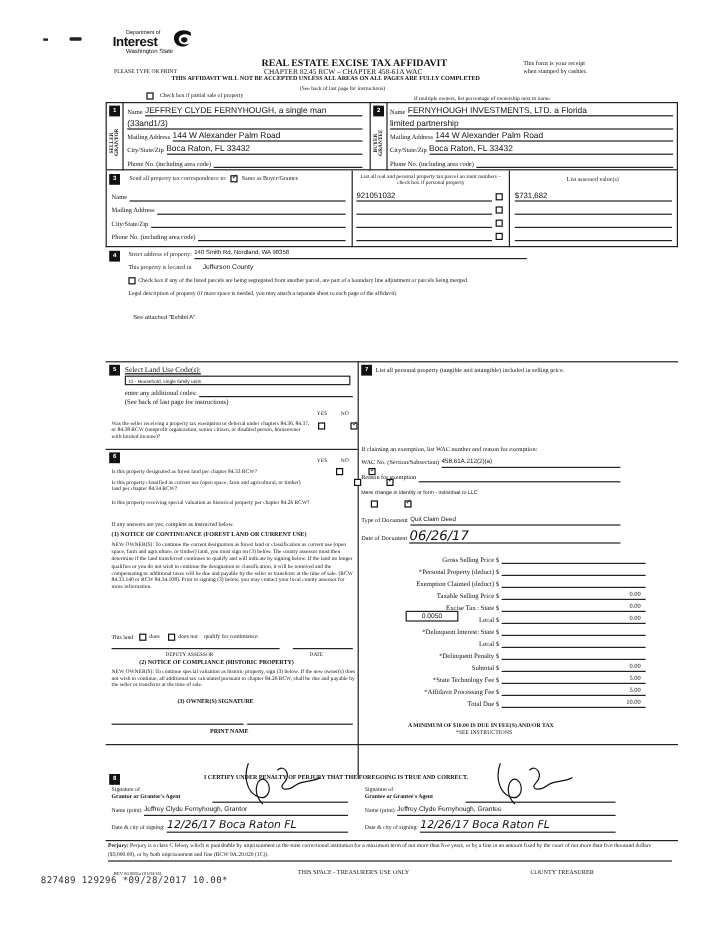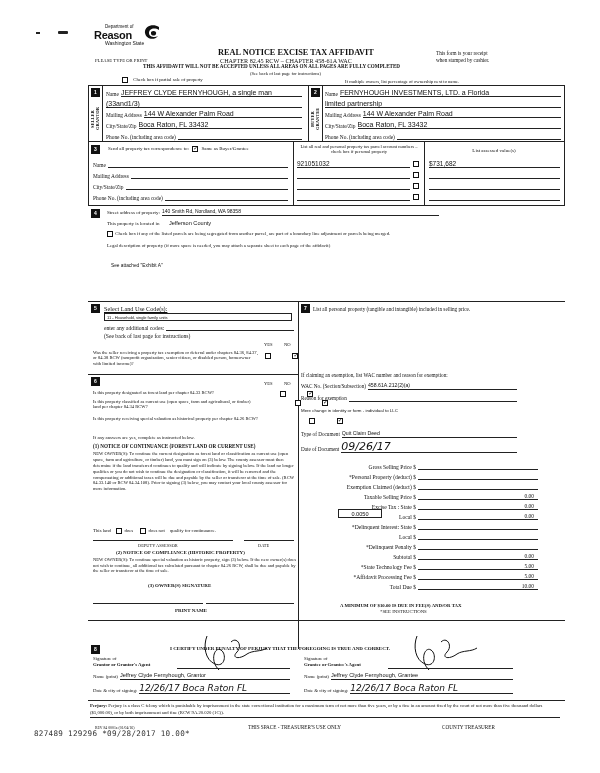--- a/index.html
+++ b/index.html
@@ -28,30 +28,30 @@
 
 
 
 
 <div class="abs" style="left:36px;top:32px;width:4px;height:2px;background:#222;"></div>
 <div class="abs" style="left:58px;top:31px;width:10px;height:3px;background:#222;border-radius:1px;"></div>
 
 
 <div class="abs" style="left:94px;top:24px;width:80px;height:28px;">
   <div class="abs sans" style="left:11px;top:0px;font-size:4.5px;">Department of</div>
-  <div class="abs sans bold" style="left:0;top:5px;font-size:11px;letter-spacing:-0.3px;">Reason</div>
+  <div class="abs sans bold" style="left:0;top:5px;font-size:11px;letter-spacing:-0.3px;">Interest</div>
   <div class="abs sans" style="left:11px;top:17px;font-size:5px;">Washington State</div>
   <svg class="abs" style="left:47px;top:0px;" width="22" height="18" viewBox="0 0 22 18">
     <path d="M18 3 C12 -1 3 2 4 9 C5 15 13 17 17 12 C14 14 8 13 8 9 C8 5 13 3 18 6 Z" fill="#111"></path>
     <path d="M10 8 C12 6 16 7 15 10 C14 12 11 12 10 10 Z" fill="#111"></path>
   </svg>
 </div>
 
 
-<div class="abs bold" style="left:218px;top:48px;font-size:8.3px;">REAL NOTICE EXCISE TAX AFFIDAVIT</div>
+<div class="abs bold" style="left:218px;top:48px;font-size:8.3px;">REAL ESTATE EXCISE TAX AFFIDAVIT</div>
 <div class="abs" style="left:220px;top:57px;font-size:6.2px;">CHAPTER 82.45 RCW – CHAPTER 458-61A WAC</div>
 <div class="abs bold" style="left:143px;top:64px;font-size:5.1px;">THIS AFFIDAVIT WILL NOT BE ACCEPTED UNLESS ALL AREAS ON ALL PAGES ARE FULLY COMPLETED</div>
 <div class="abs" style="left:250px;top:71px;font-size:4.6px;">(See back of last page for instructions)</div>
 <div class="abs" style="left:95px;top:58px;font-size:4.7px;">PLEASE TYPE OR PRINT</div>
 <div class="abs" style="left:436px;top:51px;font-size:5.2px;">This form is your receipt</div>
 <div class="abs" style="left:436px;top:58px;font-size:5.2px;">when stamped by cashier.</div>
 
 <div class="abs" style="left:122px;top:77px;white-space:nowrap;font-size:4.8px;">
   <span class="cb"></span>
   <span style="margin-left:4px;">Check box if partial sale of property</span>
@@ -252,21 +252,21 @@
   <span class="lbl" style="font-size:5.2px;">Reason for exemption</span>
   <span class="val"></span>
 </div>
 <div class="abs sans" style="left:301px;top:408px;font-size:4.4px;">Mere change in identity or form - individual to LLC</div>
 <div class="row" style="left:301px;top:429px;width:216px;">
   <span class="lbl" style="font-size:5.2px;">Type of Document</span>
   <span class="val fill" style="font-size:5.2px;">Quit Claim Deed</span>
 </div>
 <div class="row" style="left:301px;top:441px;width:216px;">
   <span class="lbl" style="font-size:5.2px;">Date of Document</span>
-  <span class="val hand" style="height:12px;line-height:12px;">09/26/17</span>
+  <span class="val hand" style="height:12px;line-height:12px;">06/26/17</span>
 </div>
 
 
 <div class="fee" style="left:298px;top:462px;">
   <span class="lbl">Gross Selling Price $</span>
   <span class="val"></span>
 </div>
 <div class="fee" style="left:298px;top:472px;">
   <span class="lbl">*Personal Property (deduct) $</span>
   <span class="val"></span>

